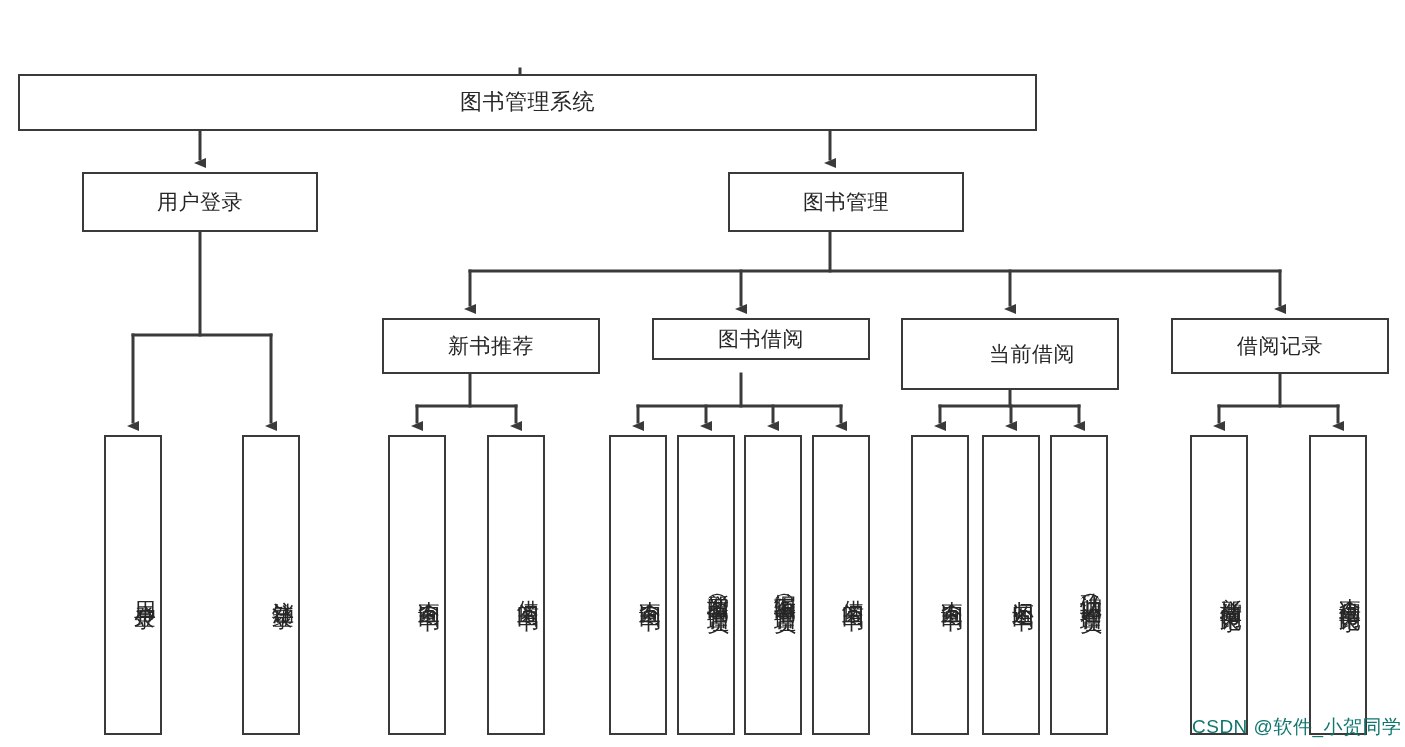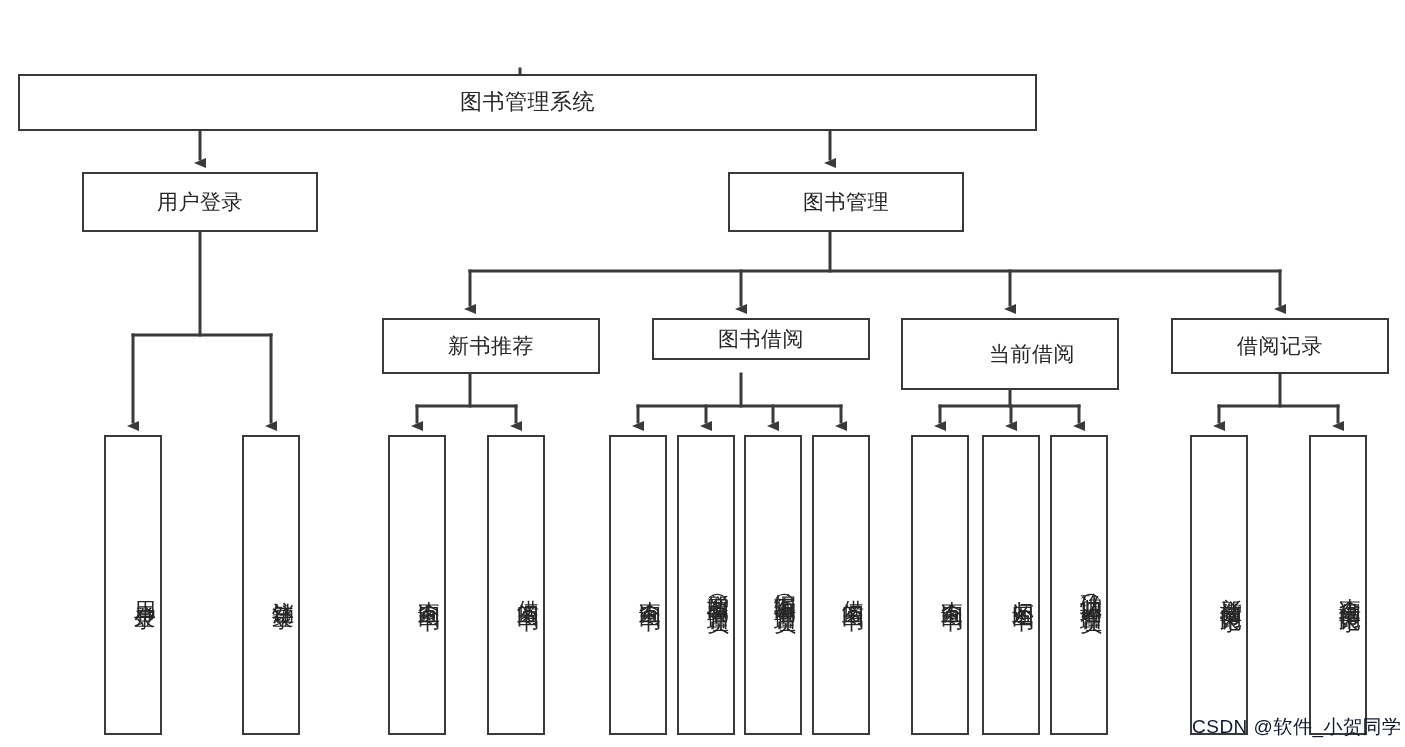--- a/index.html
+++ b/index.html
@@ -53,21 +53,21 @@
     align-items: flex-start;
     justify-content: center;
     padding-top: 8px;
     white-space: nowrap;
   }
   .node-v.tall {
     padding-top: 6px;
   }
   .watermark {
     position: absolute;
-    color: #0f172a;
+    color: #0f766e;
     font-size: 19px;
     white-space: nowrap;
     letter-spacing: 0.5px;
   }
 </style>
 </head>
 <body>
 
 <div id="canvas">
 

